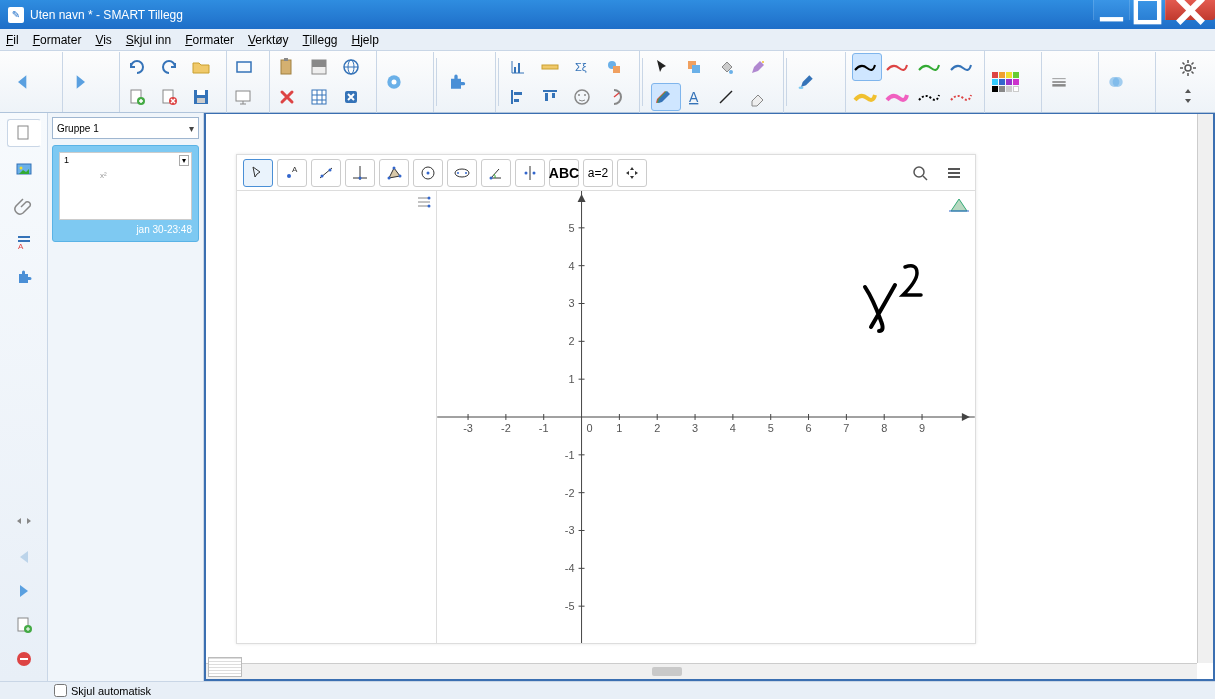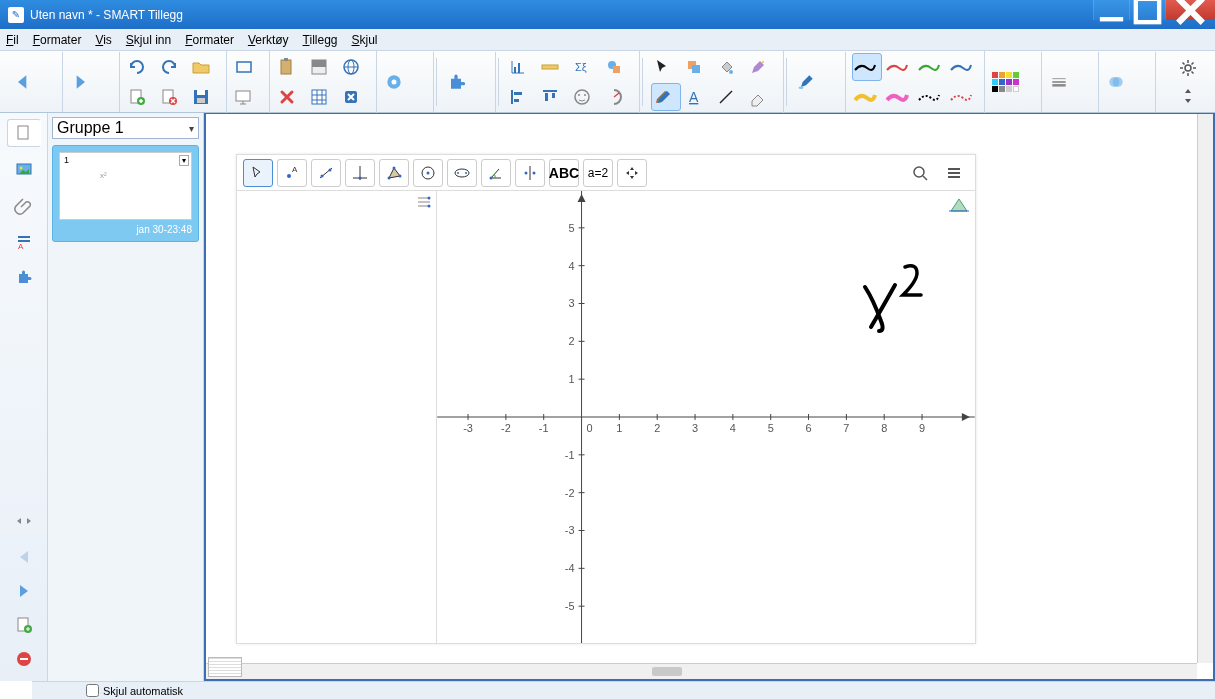--- a/index.html
+++ b/index.html
@@ -34,21 +34,21 @@
 
 
 .main { display: flex; height: calc(699px - 29px - 22px - 62px - 18px); }
 .sidebar { width: 48px; background: linear-gradient(#f7fafd,#e8eff7); border-right: 1px solid #c9d6e6; display: flex; flex-direction: column; align-items: center; padding-top: 6px; gap: 8px; position: relative; }
 .sbtn { width: 34px; height: 28px; display: flex; align-items: center; justify-content: center; border: 1px solid transparent; border-radius: 3px; cursor: pointer; }
 .sbtn.active { background: #fff; border-color: #c9d6e6; border-right-color: #fff; }
 .sbtn svg { width: 20px; height: 20px; }
 .sidebar-bottom { margin-top: auto; margin-bottom: 8px; display: flex; flex-direction: column; gap: 6px; align-items: center; }
 
 .pagepanel { width: 156px; background: #f0f5fa; border-right: 1px solid #c9d6e6; padding: 4px; }
-.groupsel { width: 100%; height: 22px; border: 1px solid #9fb6d0; background: #fff; font-size: 16px; padding: 0 4px; display: flex; align-items: center; justify-content: space-between; cursor: pointer; }
+.groupsel { width: 100%; height: 22px; border: 1px solid #9fb6d0; background: #fff; font-size: 10px; padding: 0 4px; display: flex; align-items: center; justify-content: space-between; cursor: pointer; }
 .groupsel::after { content: "▾"; font-size: 10px; color: #444; }
 .thumb { margin-top: 6px; background: #7ec9f2; border: 1px solid #5ab3e6; border-radius: 3px; padding: 6px; }
 .thumb-page { background: #fff; border: 1px solid #ccc; height: 68px; position: relative; font-size: 9px; padding: 3px; }
 .thumb-page .pn { position: absolute; top: 2px; left: 4px; }
 .thumb-page .mini { position: absolute; top: 18px; left: 40px; font-size: 8px; color: #999; }
 .thumb-label { text-align: right; font-size: 10px; color: #fff; margin-top: 4px; }
 
 .canvas { flex: 1; background: #fff; border: 2px solid #3b6fb1; border-top-width: 1px; position: relative; overflow: hidden; }
 
 
@@ -62,21 +62,21 @@
 .ggb-algebra { width: 200px; border-right: 1px solid #ddd; position: relative; }
 .ggb-algebra .alist { position: absolute; top: 4px; right: 4px; }
 .ggb-graph { flex: 1; position: relative; overflow: hidden; }
 .corner-ico { position: absolute; top: 6px; right: 6px; }
 
 
 .handwriting { position: absolute; left: 410px; top: 70px; }
 .kbd { position: absolute; left: 2px; bottom: 2px; width: 34px; height: 20px; background: repeating-linear-gradient(#ddd,#ddd 1px,#fff 1px,#fff 3px); border: 1px solid #bbb; }
 
 
-.statusbar { height: 18px; background: #e8eff7; border-top: 1px solid #c9d6e6; display: flex; align-items: center; padding-left: 54px; font-size: 11px; margin-left: 32px; }
+.statusbar { height: 18px; background: #e8eff7; border-top: 1px solid #c9d6e6; display: flex; align-items: center; padding-left: 54px; font-size: 11px; }
 .statusbar input { margin-right: 4px; }
 .hscroll { position: absolute; bottom: 0; left: 0; right: 16px; height: 16px; background: #f0f0f0; border-top: 1px solid #ccc; }
 .vscroll { position: absolute; top: 0; right: 0; bottom: 16px; width: 16px; background: #f0f0f0; border-left: 1px solid #ccc; }
 .hscroll::after { content: ""; position: absolute; left: 45%; top: 3px; width: 30px; height: 9px; background: #c9c9c9; border-radius: 2px; }
 
 
 .penline { height: 14px; display: flex; align-items: center; }
 .penline svg { width: 24px; height: 12px; }
 </style>
 </head>
@@ -106,21 +106,21 @@
 </div>
 
 <div class="menubar">
   <span>Fil</span>
   <span>Formater</span>
   <span>Vis</span>
   <span>Skjul inn</span>
   <span>Formater</span>
   <span>Verktøy</span>
   <span>Tillegg</span>
-  <span>Skjul</span>
+  <span>Hjelp</span>
 </div>
 
 <div class="toolbar">
   <div class="tgroup single">
     <div class="tbtn big">
         <svg viewBox="0 0 24 24">
           <path d="M16 4 L6 12 L16 20 Z" fill="#5aa0e0"></path>
         </svg>
       </div>
   </div>

